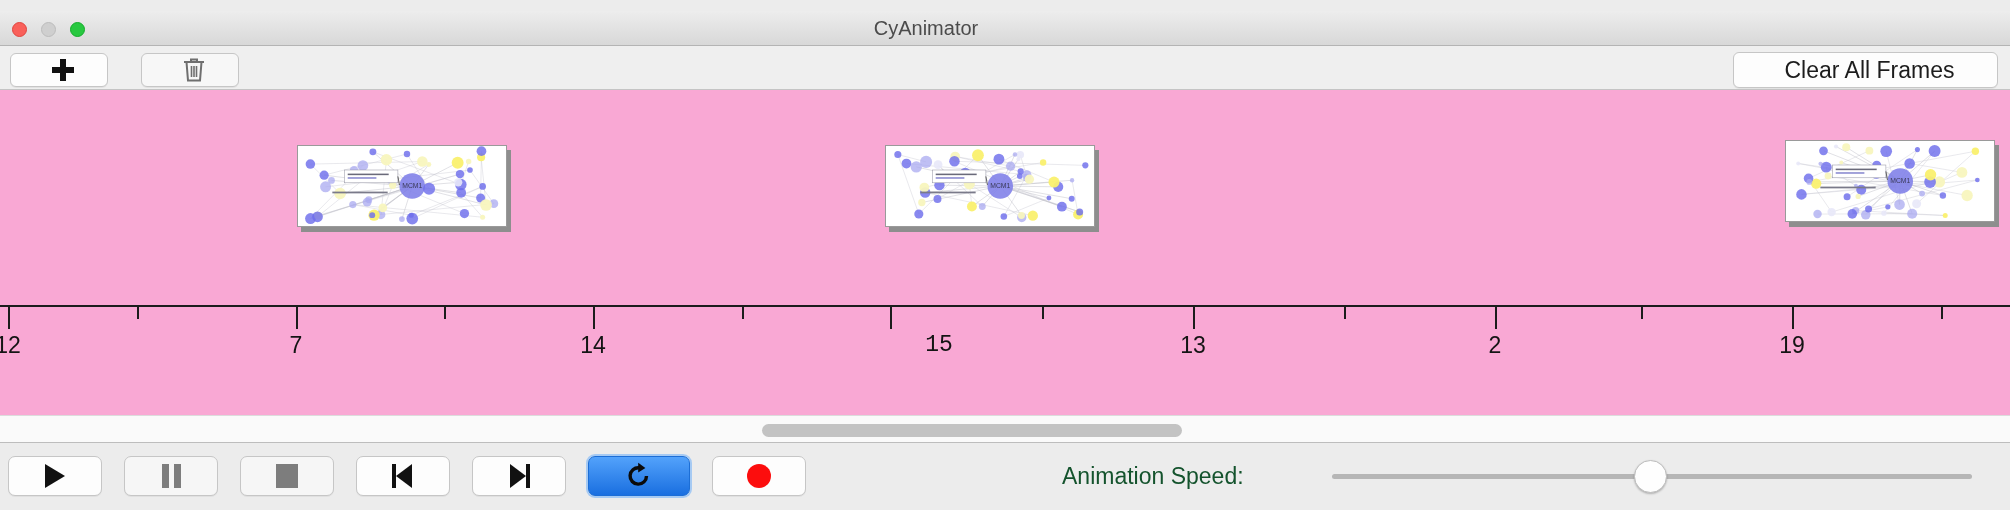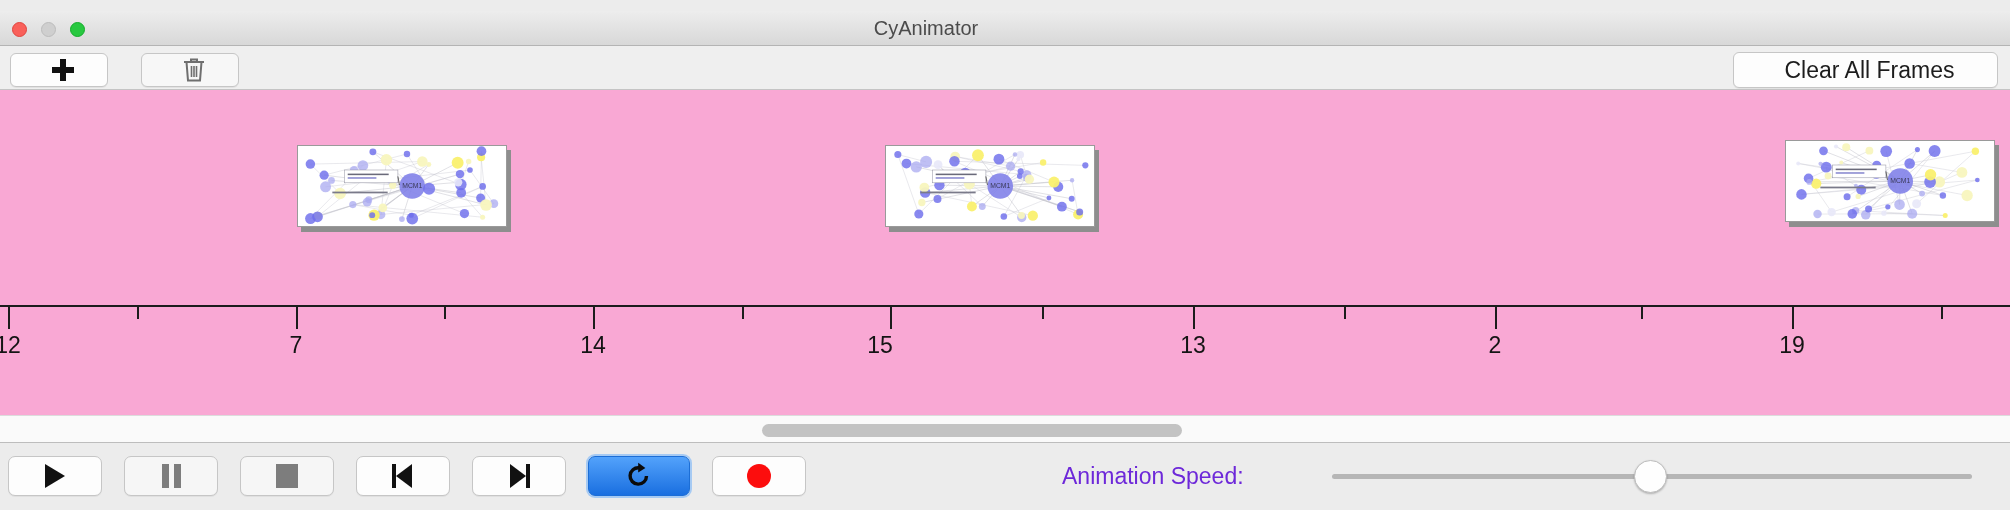--- a/index.html
+++ b/index.html
@@ -155,21 +155,21 @@
   .ico-prev::before { content:""; position:absolute; left:0; top:0; width:4px; height:24px; background:#111; }
   .ico-prev::after  { content:""; position:absolute; left:4px; top:0; width:0;height:0;
                       border-right:16px solid #111; border-top:12px solid transparent; border-bottom:12px solid transparent; }
   .ico-next::before { content:""; position:absolute; right:0; top:0; width:4px; height:24px; background:#111; }
   .ico-next::after  { content:""; position:absolute; right:4px; top:0; width:0;height:0;
                       border-left:16px solid #111; border-top:12px solid transparent; border-bottom:12px solid transparent; }
   .ico-record { width: 24px; height: 24px; border-radius: 50%; background: #fc0d0d; }
 
   .speed-label {
     position: absolute; left: 1062px; top: 13px; height: 40px;
-    line-height: 40px; font-size: 23px; color: #6d28d9; white-space: nowrap;
+    line-height: 40px; font-size: 23px; color: #14532d; white-space: nowrap;
   }
   .slider { position: absolute; left: 1332px; top: 31px; width: 640px; height: 5px; }
   .slider .track { position: absolute; left: 0; top: 0; width: 100%; height: 5px; background: #b6b6b6; border-radius: 3px; }
   .slider .thumb {
     position: absolute; left: 302px; top: -14px; width: 33px; height: 33px;
     border-radius: 50%; background: #fefefe; border: 1px solid #bdbdbd;
     box-shadow: 0 1px 2px rgba(0,0,0,0.25);
   }
 </style>
 </head>
@@ -515,21 +515,21 @@
       </div>
     <div class="axis"></div>
     <div id="ticks">
         <div class="tick major" style="left: 8px;"></div>
         <div class="tick-label" style="left: 8px;">12</div>
         <div class="tick major" style="left: 296px;"></div>
         <div class="tick-label" style="left: 296px;">7</div>
         <div class="tick major" style="left: 593px;"></div>
         <div class="tick-label" style="left: 593px;">14</div>
         <div class="tick major" style="left: 890px;"></div>
-        <div class="tick-label" style="left: 880px;">15</div>
+        <div class="tick-label" style="left: 939px; font-family: Liberation Mono, monospace;">15</div>
         <div class="tick major" style="left: 1193px;"></div>
         <div class="tick-label" style="left: 1193px;">13</div>
         <div class="tick major" style="left: 1495px;"></div>
         <div class="tick-label" style="left: 1495px;">2</div>
         <div class="tick major" style="left: 1792px;"></div>
         <div class="tick-label" style="left: 1792px;">19</div>
         <div class="tick minor" style="left: 137px;"></div>
         <div class="tick minor" style="left: 444px;"></div>
         <div class="tick minor" style="left: 742px;"></div>
         <div class="tick minor" style="left: 1042px;"></div>

